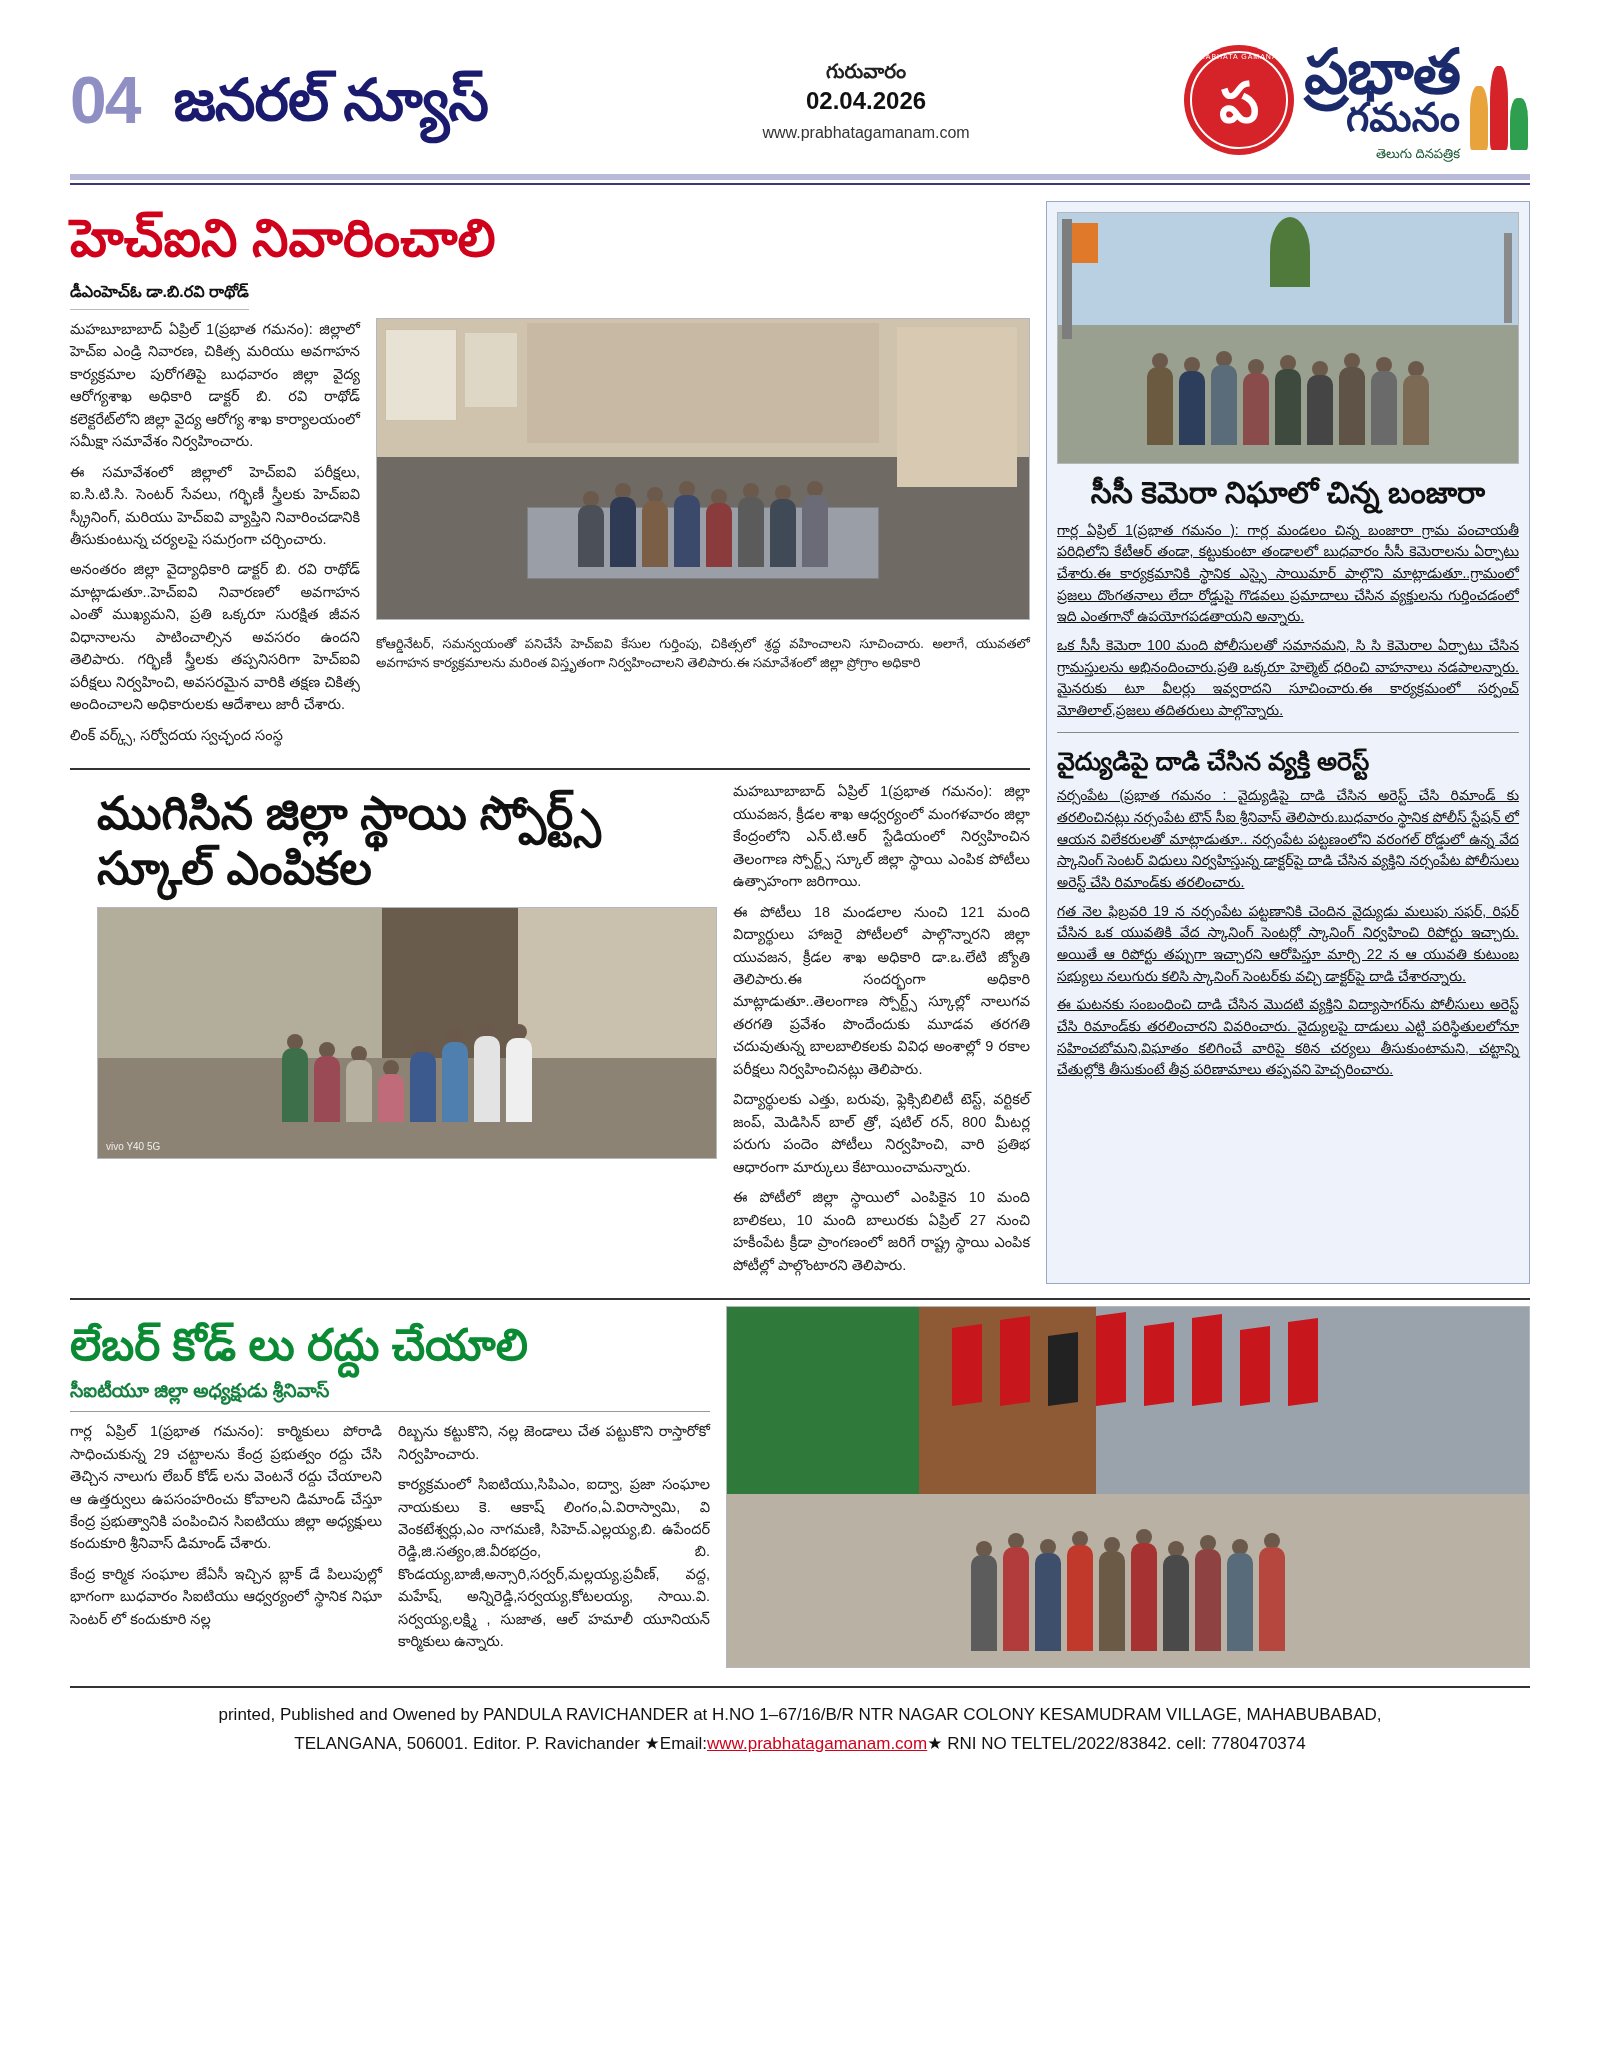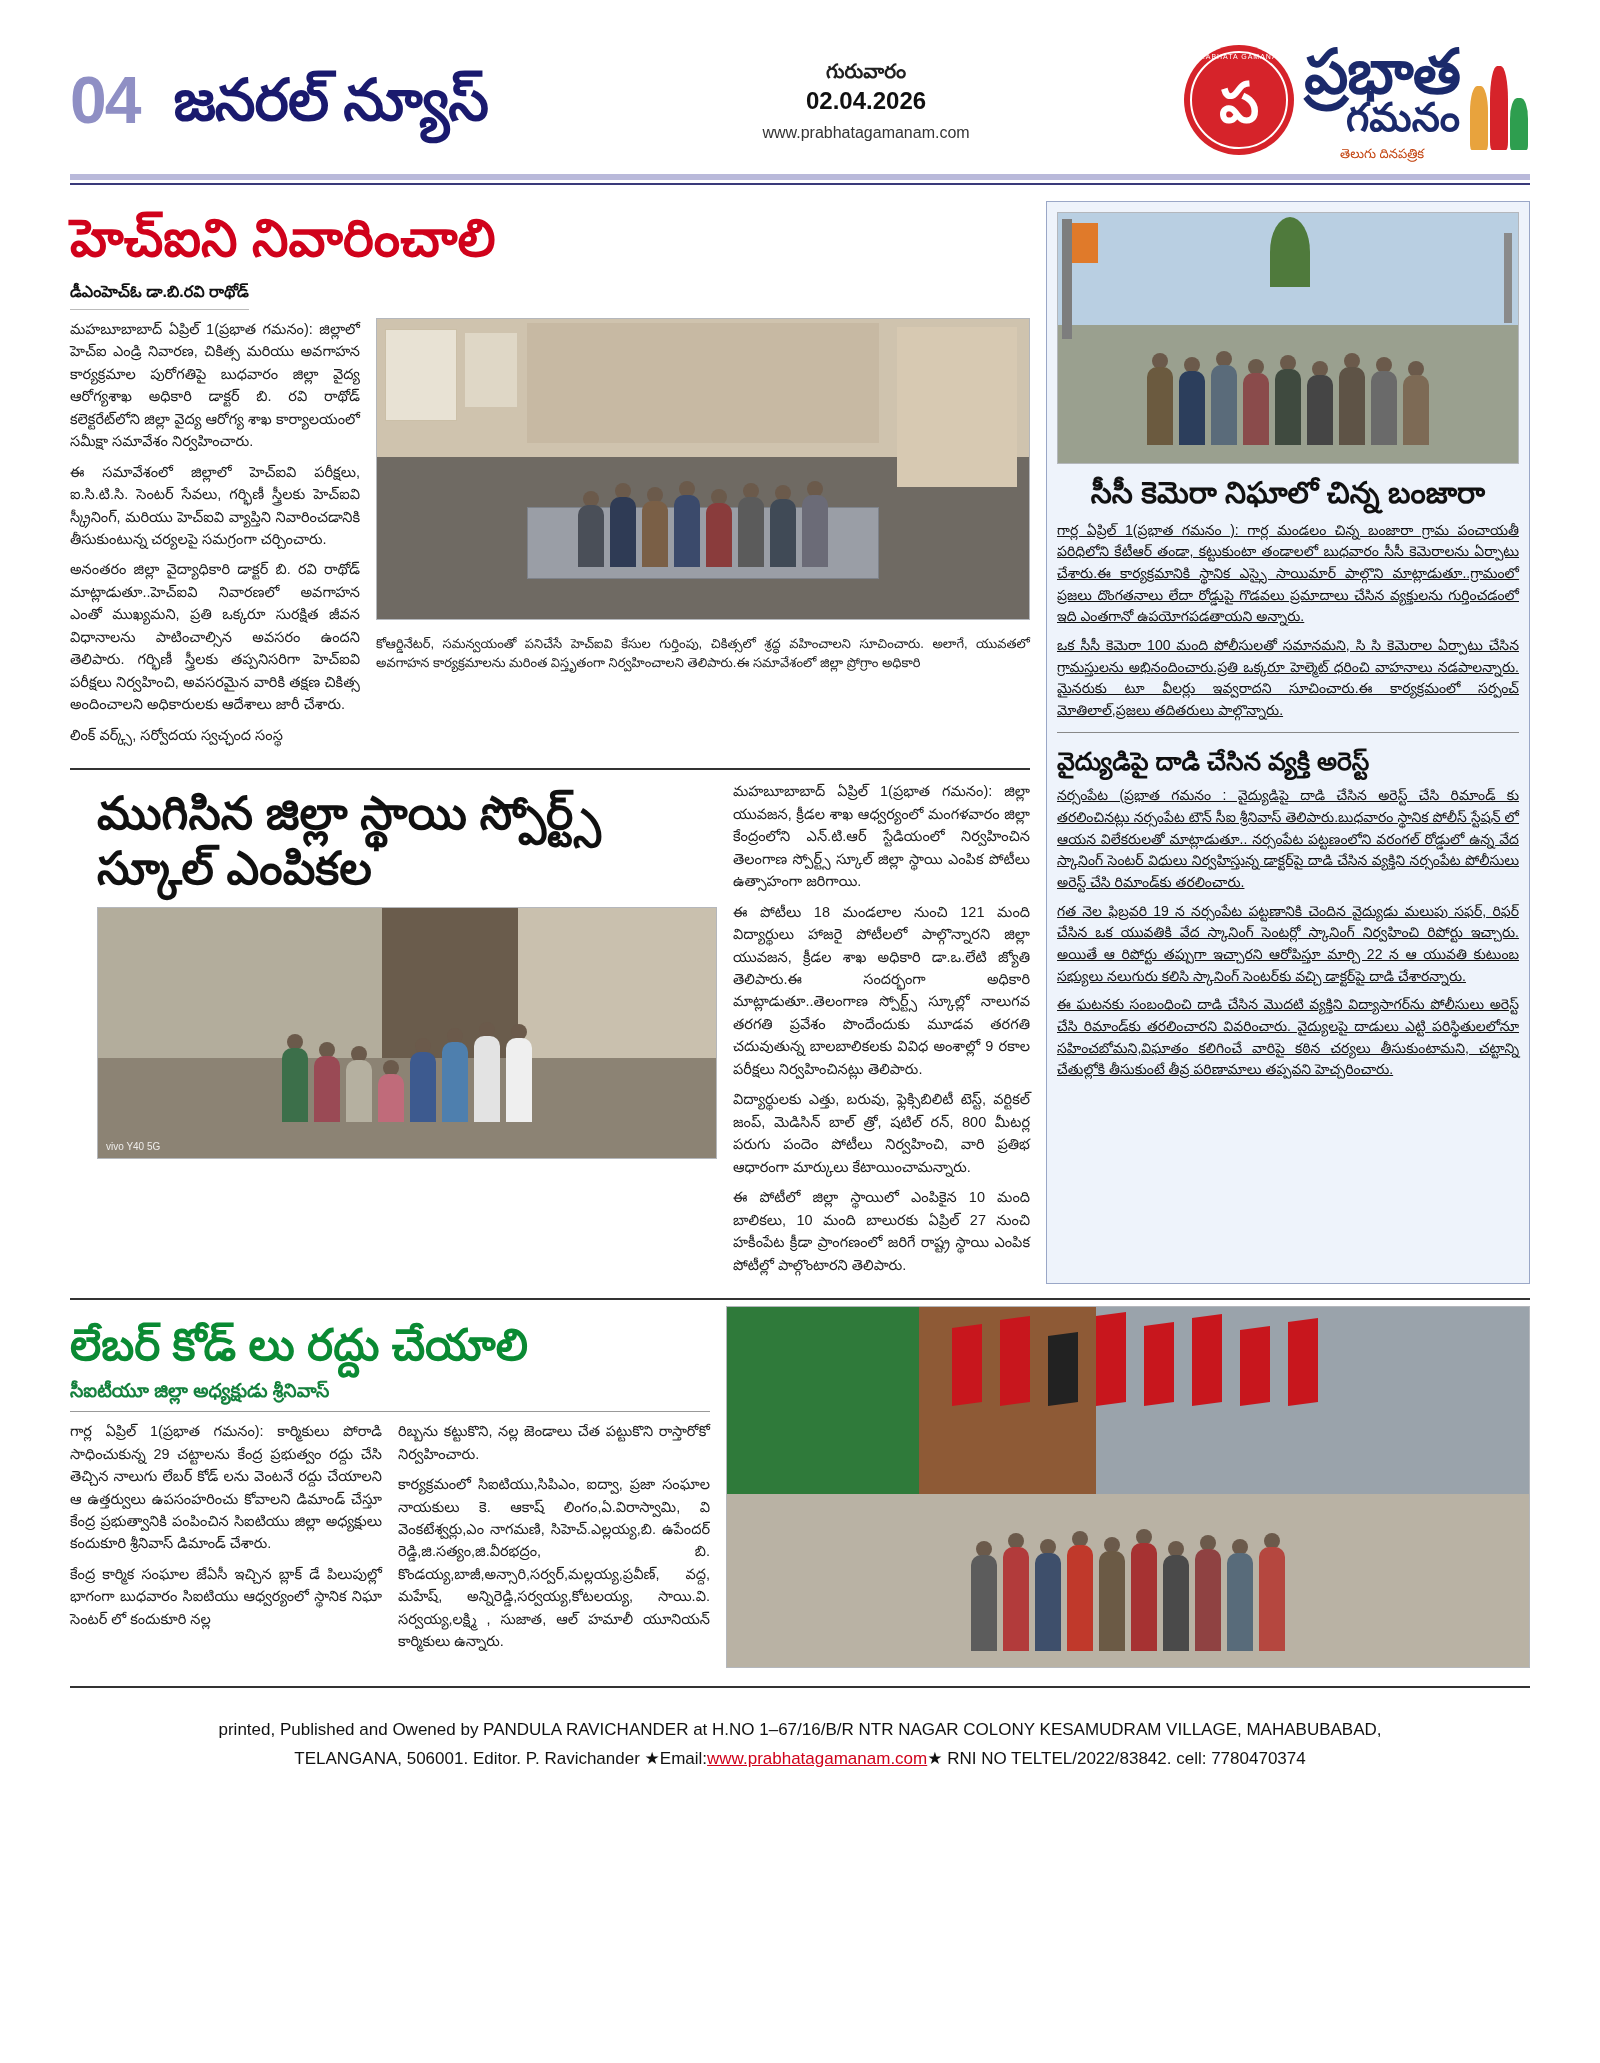--- a/index.html
+++ b/index.html
@@ -120,22 +120,22 @@
   }
   .brand-name .t2 {
     font-size: 40px;
     font-weight: bold;
     color: #1b2a6b;
     text-align: right;
     margin-top: -6px;
   }
   .brand-name .t3 {
     font-size: 13px;
-    color: #c2410c;
-    text-align: center;
+    color: #14532d;
+    text-align: right;
     margin-top: 10px;
   }
   .brand-flame {
     width: 60px;
     height: 100px;
     position: relative;
   }
   .brand-flame i {
     position: absolute;
     bottom: 0;
@@ -310,21 +310,21 @@
     padding-bottom: 5px;
     margin-bottom: 8px;
   }
   .bottom-cols { display: flex; gap: 16px; }
   .bottom-cols > div { flex: 1 1 0; }
 
   
   .footer {
     margin: 18px 70px 0 70px;
     border-top: 2px solid #333;
-    padding-top: 28px;
+    padding-top: 13px;
     text-align: center;
     font-size: 17px;
     line-height: 1.7;
     color: #111;
   }
   .footer a, .footer .mail {
     color: #d0021b;
     text-decoration: underline;
   }
   .footer .star { color: #111; }

